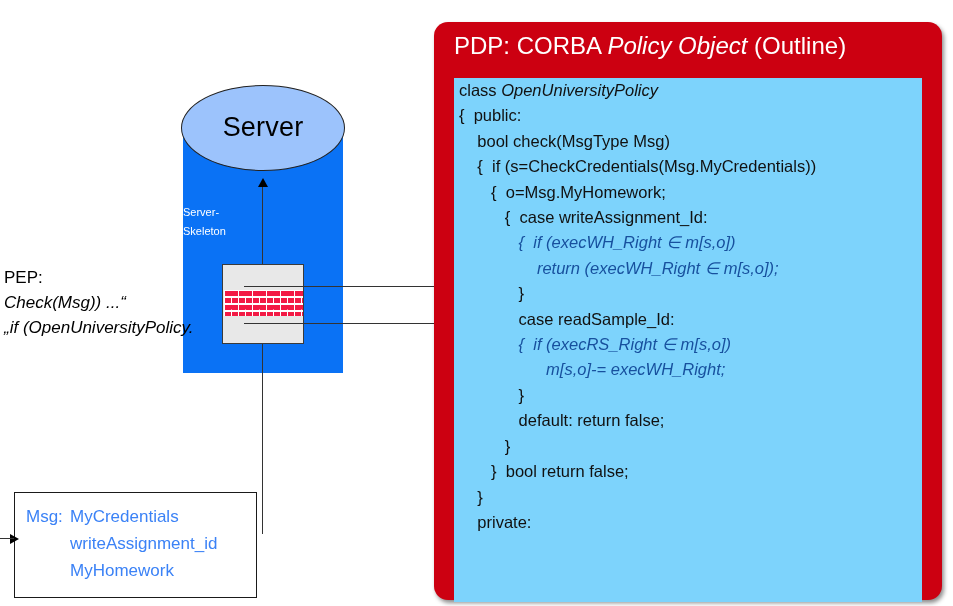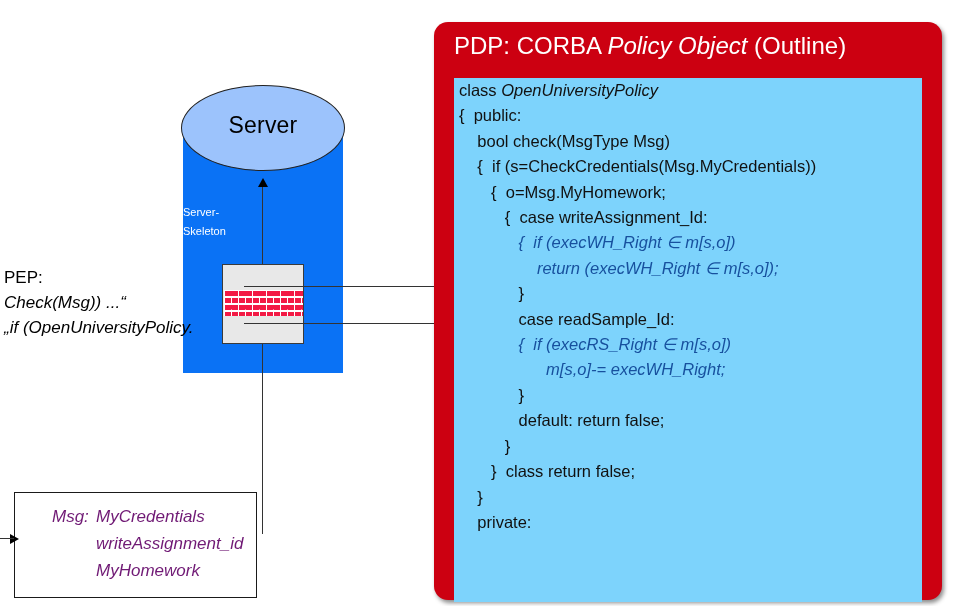--- a/index.html
+++ b/index.html
@@ -38,21 +38,21 @@
     background: #9cc3fc;
     border: 1px solid #222222;
     box-sizing: border-box;
   }
   .cyl-label {
     position: absolute;
     left: 181px;
     top: 112px;
     width: 164px;
     text-align: center;
-    font-size: 23px;
+    font-size: 27px;
     color: #000000;
     letter-spacing: .2px;
   }
   .skeleton-label {
     position: absolute;
     left: 183px;
     top: 203px;
     width: 160px;
     text-align: left;
     font-size: 11px;
@@ -140,25 +140,23 @@
     left: 14px;
     top: 492px;
     width: 243px;
     height: 106px;
     border: 1.5px solid #1a1a1a;
     background: #ffffff;
     box-sizing: border-box;
   }
   .msg-line {
     position: absolute;
-    font-style: italic;
     font-size: 17px;
-    color: #701a75;
+    color: #3b82f6;
     white-space: nowrap;
-    margin-left: 26px;
   }
   .msg-key   { left: 26px; top: 507px; }
   .msg-v1    { left: 70px; top: 507px; }
   .msg-v2    { left: 70px; top: 534px; text-align: center; }
   .msg-v3    { left: 70px; top: 561px; }
 
   
   .pep-caption {
     position: absolute;
     left: 4px;
@@ -266,18 +264,18 @@
       <div class="code-line">          {  case writeAssignment_Id:</div>
       <div class="code-line blue">             {  if (execWH_Right ∈ m[s,o])</div>
       <div class="code-line blue">                 return (execWH_Right ∈ m[s,o]);</div>
       <div class="code-line">             }</div>
       <div class="code-line">             case readSample_Id:</div>
       <div class="code-line blue">             {  if (execRS_Right ∈ m[s,o])</div>
       <div class="code-line blue">                   m[s,o]-= execWH_Right;</div>
       <div class="code-line">             }</div>
       <div class="code-line">             default: return false;</div>
       <div class="code-line">          }</div>
-      <div class="code-line">       }  class return false;</div>
+      <div class="code-line">       }  bool return false;</div>
       <div class="code-line">    }</div>
       <div class="code-line">    private:</div>
     </div>
 
 </div>
 
 </body></html>

